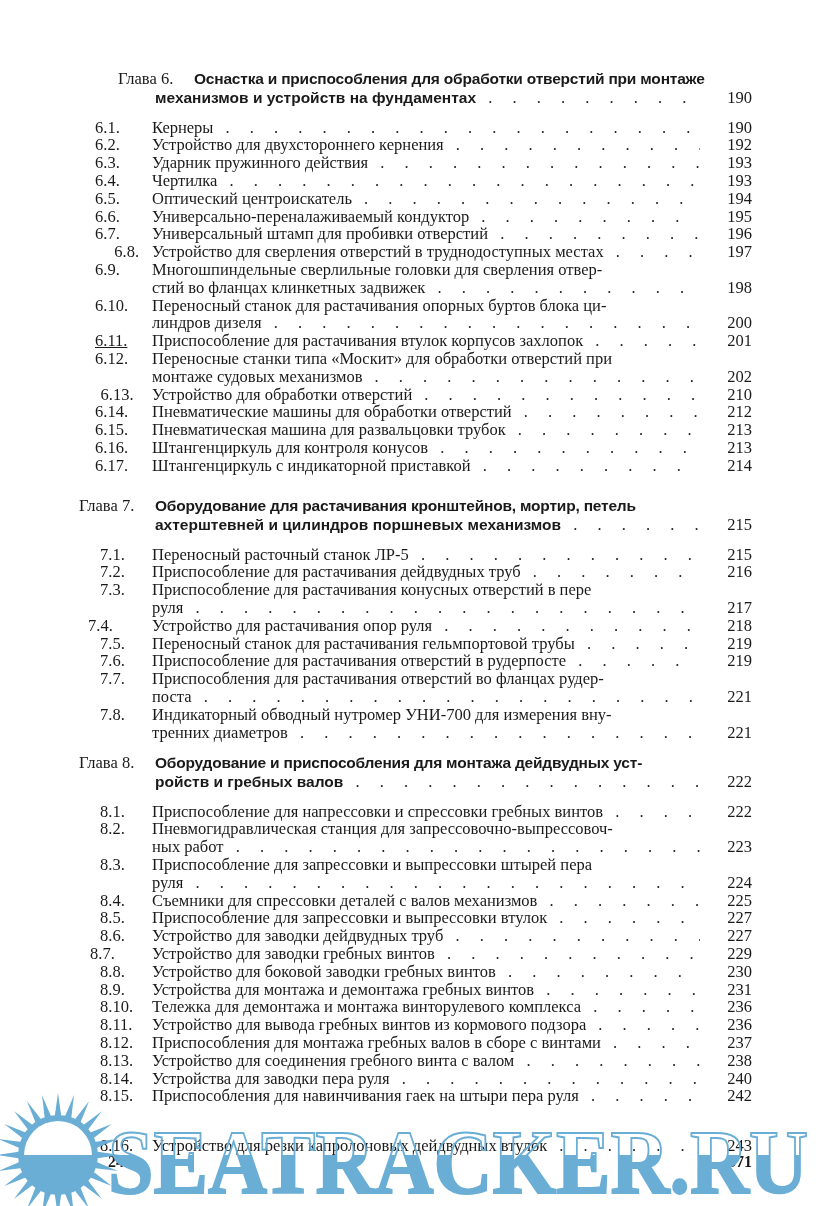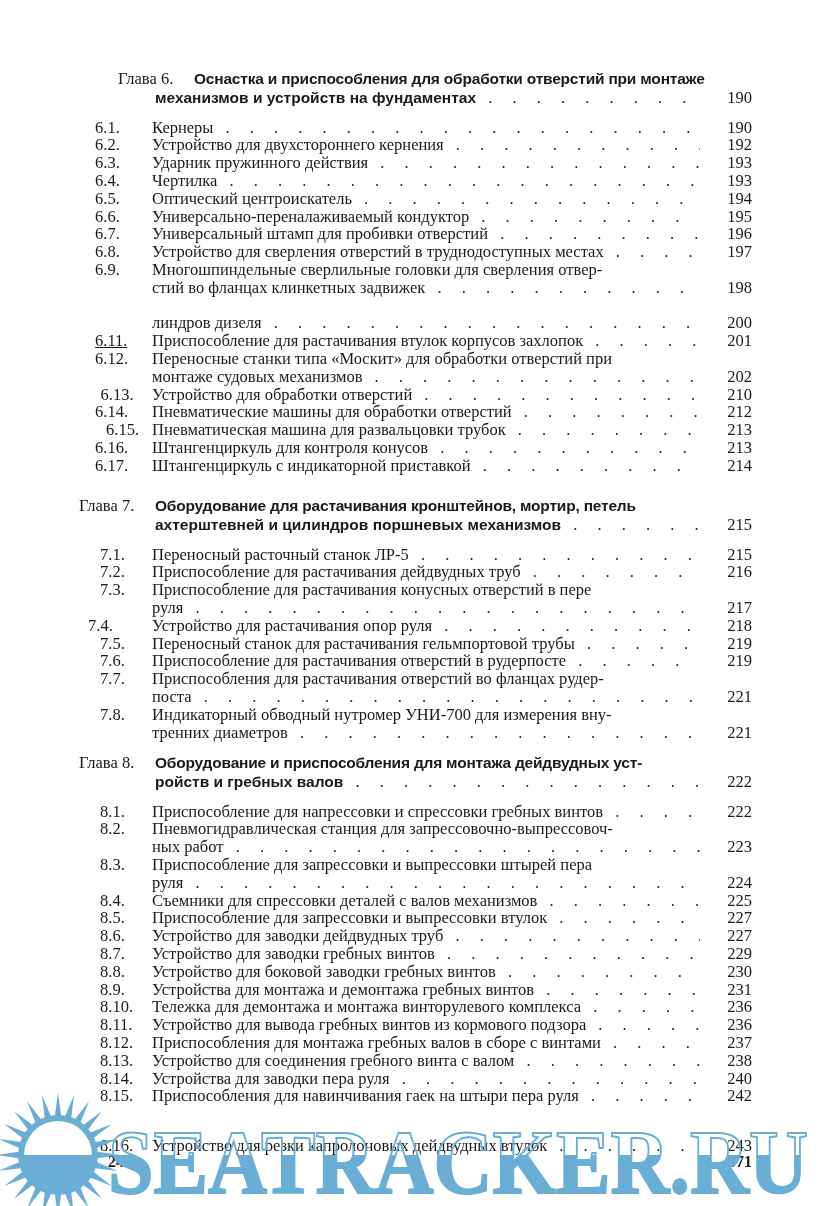--- a/index.html
+++ b/index.html
@@ -56,31 +56,35 @@
       <span class="num" style="left: 95px; width: 44px; text-align: left;">6.6.</span>
       <span class="txt" style="left: 152px; width: 548px;"><span>Универсально-переналаживаемый кондуктор</span><span class="dots"> . . . . . . . . . . . . . . . . . . . . . . . . . . . . . . . . . . . . . . . . . . . . .</span></span>
       <span class="pg">195</span>
     </div>
     <div class="line" style="top: 225.4px;">
       <span class="num" style="left: 95px; width: 44px; text-align: left;">6.7.</span>
       <span class="txt" style="left: 152px; width: 548px;"><span>Универсальный штамп для пробивки отверстий</span><span class="dots"> . . . . . . . . . . . . . . . . . . . . . . . . . . . . . . . . . . . . . . . . . . . . .</span></span>
       <span class="pg">196</span>
     </div>
     <div class="line" style="top: 243.2px;">
-      <span class="num" style="left: 95px; width: 44px; text-align: left;">6.8.</span>
+      <span class="num" style="left: 95px; width: 44px; text-align: right;">6.8.</span>
       <span class="txt" style="left: 152px; width: 548px;"><span>Устройство для сверления отверстий в труднодоступных местах</span><span class="dots"> . . . . . . . . . . . . . . . . . . . . . . . . . . . . . . . . . . . . . . . . . . . . .</span></span>
       <span class="pg">197</span>
     </div>
     <div class="line" style="top: 261px;">
       <span class="num" style="left: 95px; width: 44px; text-align: left;">6.9.</span>
       <span class="txt" style="left: 152px; width: 548px;"><span>Многошпиндельные сверлильные головки для сверления отвер-</span></span>
     </div>
     <div class="line" style="top: 278.8px;">
       <span class="txt" style="left: 152px; width: 548px;"><span>стий во фланцах клинкетных задвижек</span><span class="dots"> . . . . . . . . . . . . . . . . . . . . . . . . . . . . . . . . . . . . . . . . . . . . .</span></span>
       <span class="pg">198</span>
+    </div>
+    <div class="line" style="top: 296.6px;">
+      <span class="num" style="left: 95px; width: 44px; text-align: left;">6.10.</span>
+      <span class="txt" style="left: 152px; width: 548px;"><span>Переносный станок для растачивания опорных буртов блока ци-</span></span>
     </div>
     <div class="line" style="top: 314.4px;">
       <span class="txt" style="left: 152px; width: 548px;"><span>линдров дизеля</span><span class="dots"> . . . . . . . . . . . . . . . . . . . . . . . . . . . . . . . . . . . . . . . . . . . . .</span></span>
       <span class="pg">200</span>
     </div>
     <div class="line" style="top: 332.2px;">
       <span class="num" style="left: 95px; width: 44px; text-align: left; text-decoration: underline;">6.11.</span>
       <span class="txt" style="left: 152px; width: 548px;"><span>Приспособление для растачивания втулок корпусов захлопок</span><span class="dots"> . . . . . . . . . . . . . . . . . . . . . . . . . . . . . . . . . . . . . . . . . . . . .</span></span>
       <span class="pg">201</span>
     </div>
@@ -96,21 +100,21 @@
       <span class="num" style="left: 95px; width: 44px; text-align: center;">6.13.</span>
       <span class="txt" style="left: 152px; width: 548px;"><span>Устройство для обработки отверстий</span><span class="dots"> . . . . . . . . . . . . . . . . . . . . . . . . . . . . . . . . . . . . . . . . . . . . .</span></span>
       <span class="pg">210</span>
     </div>
     <div class="line" style="top: 403.4px;">
       <span class="num" style="left: 95px; width: 44px; text-align: left;">6.14.</span>
       <span class="txt" style="left: 152px; width: 548px;"><span>Пневматические машины для обработки отверстий</span><span class="dots"> . . . . . . . . . . . . . . . . . . . . . . . . . . . . . . . . . . . . . . . . . . . . .</span></span>
       <span class="pg">212</span>
     </div>
     <div class="line" style="top: 421.2px;">
-      <span class="num" style="left: 95px; width: 44px; text-align: right;">6.15.</span>
+      <span class="num" style="left: 95px; width: 44px; text-align: left;">6.15.</span>
       <span class="txt" style="left: 152px; width: 548px;"><span>Пневматическая машина для развальцовки трубок</span><span class="dots"> . . . . . . . . . . . . . . . . . . . . . . . . . . . . . . . . . . . . . . . . . . . . .</span></span>
       <span class="pg">213</span>
     </div>
     <div class="line" style="top: 439px;">
       <span class="num" style="left: 95px; width: 44px; text-align: left;">6.16.</span>
       <span class="txt" style="left: 152px; width: 548px;"><span>Штангенциркуль для контроля конусов</span><span class="dots"> . . . . . . . . . . . . . . . . . . . . . . . . . . . . . . . . . . . . . . . . . . . . .</span></span>
       <span class="pg">213</span>
     </div>
     <div class="line" style="top: 456.8px;">
       <span class="num" style="left: 95px; width: 44px; text-align: left;">6.17.</span>
@@ -212,21 +216,21 @@
       <span class="num" style="left: 100px; width: 44px; text-align: left;">8.5.</span>
       <span class="txt" style="left: 152px; width: 548px;"><span>Приспособление для запрессовки и выпрессовки втулок</span><span class="dots"> . . . . . . . . . . . . . . . . . . . . . . . . . . . . . . . . . . . . . . . . . . . . .</span></span>
       <span class="pg">227</span>
     </div>
     <div class="line" style="top: 927.2px;">
       <span class="num" style="left: 100px; width: 44px; text-align: left;">8.6.</span>
       <span class="txt" style="left: 152px; width: 548px;"><span>Устройство для заводки дейдвудных труб</span><span class="dots"> . . . . . . . . . . . . . . . . . . . . . . . . . . . . . . . . . . . . . . . . . . . . .</span></span>
       <span class="pg">227</span>
     </div>
     <div class="line" style="top: 945px;">
-      <span class="num" style="left: 100px; width: 44px; text-align: left;">8.7.</span>
+      <span class="num" style="left: 90px; width: 44px; text-align: left;">8.7.</span>
       <span class="txt" style="left: 152px; width: 548px;"><span>Устройство для заводки гребных винтов</span><span class="dots"> . . . . . . . . . . . . . . . . . . . . . . . . . . . . . . . . . . . . . . . . . . . . .</span></span>
       <span class="pg">229</span>
     </div>
     <div class="line" style="top: 962.8px;">
       <span class="num" style="left: 100px; width: 44px; text-align: left;">8.8.</span>
       <span class="txt" style="left: 152px; width: 548px;"><span>Устройство для боковой заводки гребных винтов</span><span class="dots"> . . . . . . . . . . . . . . . . . . . . . . . . . . . . . . . . . . . . . . . . . . . . .</span></span>
       <span class="pg">230</span>
     </div>
     <div class="line" style="top: 980.6px;">
       <span class="num" style="left: 100px; width: 44px; text-align: left;">8.9.</span>

